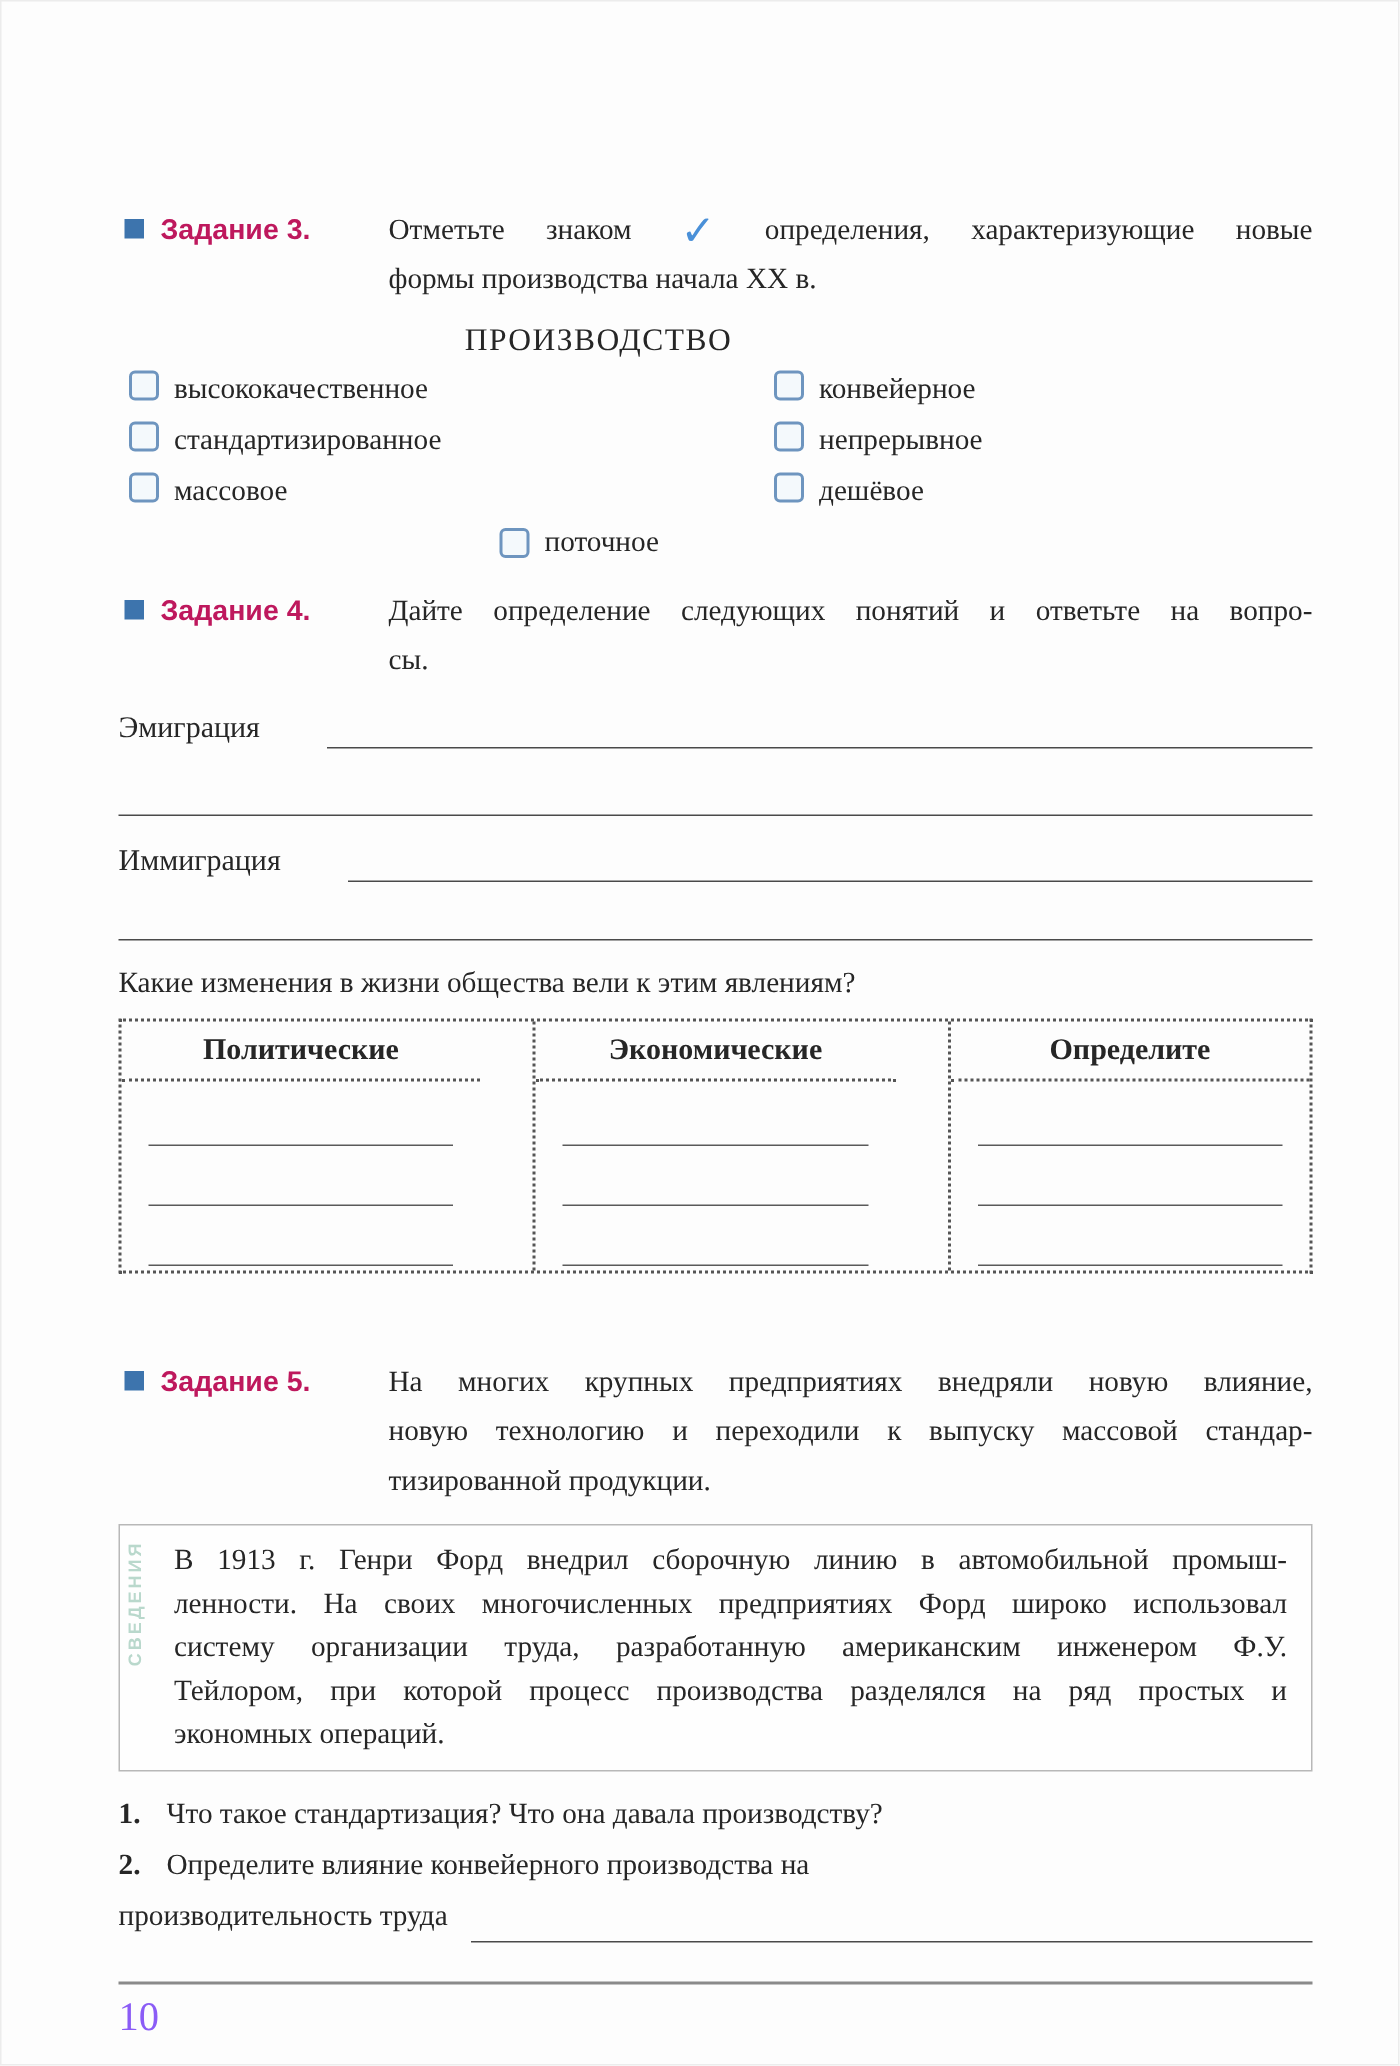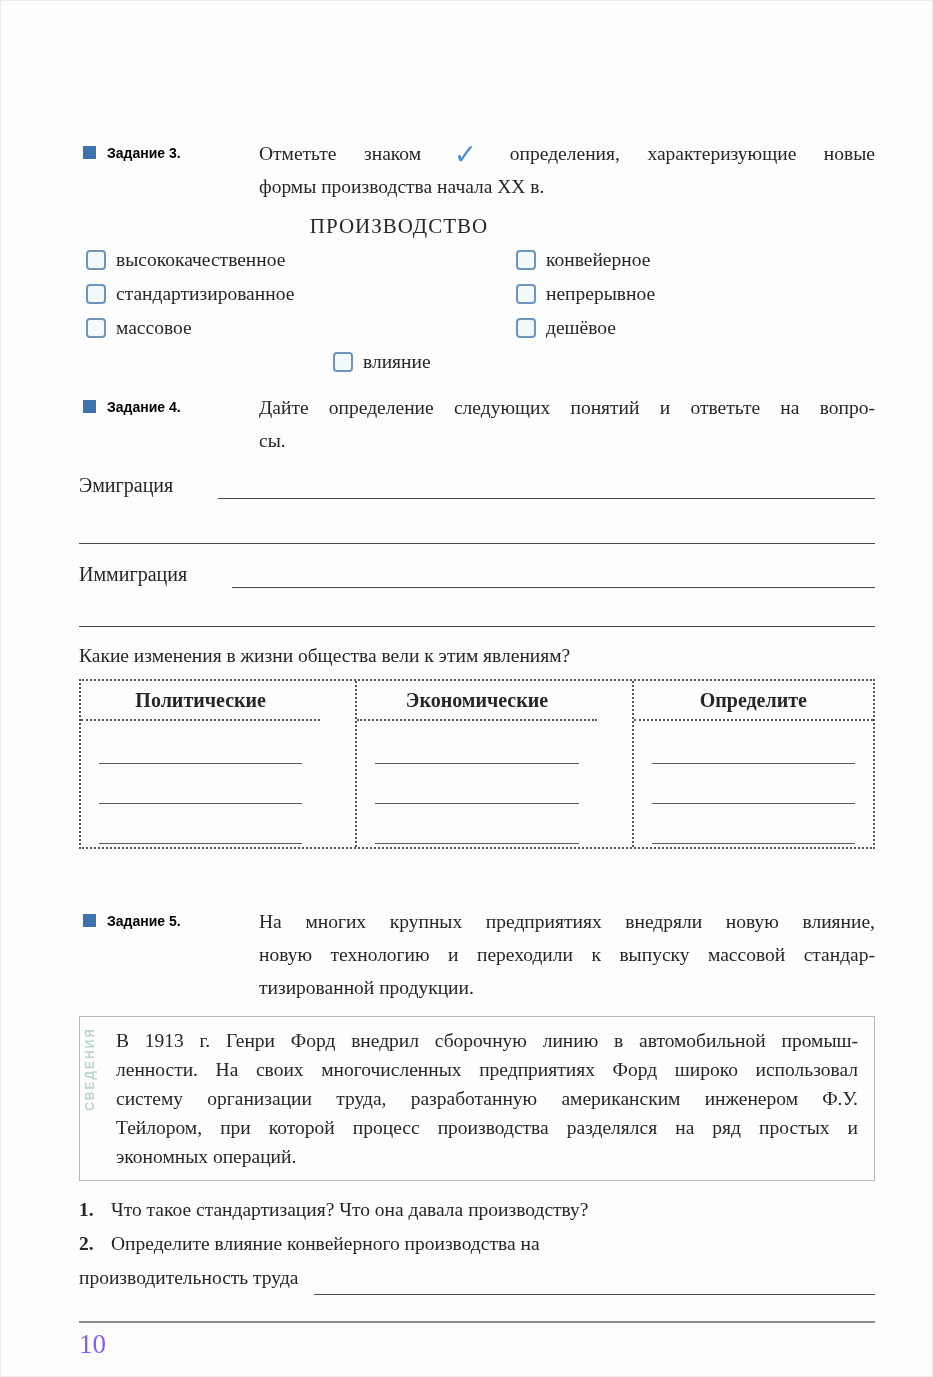--- a/index.html
+++ b/index.html
@@ -10,33 +10,33 @@
     font-family:"Liberation Serif", serif; color:#262626;
   }
   .content { position:absolute; left:78px; right:57px; top:136px; }
 
   
   .task { display:flex; }
   .task-head { flex:0 0 180px; display:flex; align-items:flex-start; padding-top:2px; }
   .bullet { width:13px; height:13px; background:#3d74ad; margin:7px 11px 0 4px; flex:0 0 13px; }
   .task-label {
     font-family:"Liberation Sans", sans-serif; font-weight:bold;
-    color:#000000; font-size:14px; line-height:29px; white-space:nowrap;
+    color:#be185d; font-size:19px; line-height:29px; white-space:nowrap;
   }
   .task-body { flex:1; font-size:19.5px; line-height:33px; }
   .jl  { text-align:justify; text-align-last:justify; }
   .jl-last { text-align:left; }
   .checkmark { color:#4a90d8; font-size:28px; line-height:20px; vertical-align:-4px; padding:0 10px; font-family:"DejaVu Sans", sans-serif; }
 
   .prod-title { width:640px; text-align:center; font-size:21px; letter-spacing:1px; margin-top:8px; line-height:30px; }
 
   
   .cb-grid { margin-top:6px; }
   .cb-row { display:flex; margin-bottom:8px; }
-  .cb-cell { display:flex; align-items:center; }
+  .cb-cell { display:flex; }
   .cb-cell.left  { width:437px; padding-left:7px; }
   .cb-box {
     width:20px; height:20px; border:2px solid #6e95bf; border-radius:4px;
     background:#f4f9fc; margin-right:10px; flex:0 0 20px;
   }
   .cb-label { font-size:19.5px; line-height:26px; }
   .cb-center { display:flex; align-items:center; margin:8px 0 0 254px; }
 
   
   .term-row { display:flex; align-items:flex-end; height:28px;gap:27px; }
@@ -128,21 +128,21 @@
           <span class="cb-box"></span>
           <span class="cb-label">массовое</span>
         </div>
         <div class="cb-cell">
           <span class="cb-box"></span>
           <span class="cb-label">дешёвое</span>
         </div>
       </div>
       <div class="cb-center">
         <span class="cb-box"></span>
-        <span class="cb-label">влияние</span>
+        <span class="cb-label">поточное</span>
       </div>
     </div>
 
     <div class="task" style="margin-top:16px;">
       <div class="task-head">
         <span class="bullet"></span>
         <span class="task-label">Задание 4.</span>
       </div>
       <div class="task-body">
         <div class="jl">Дайте определение следующих понятий и ответьте на вопро-</div>

